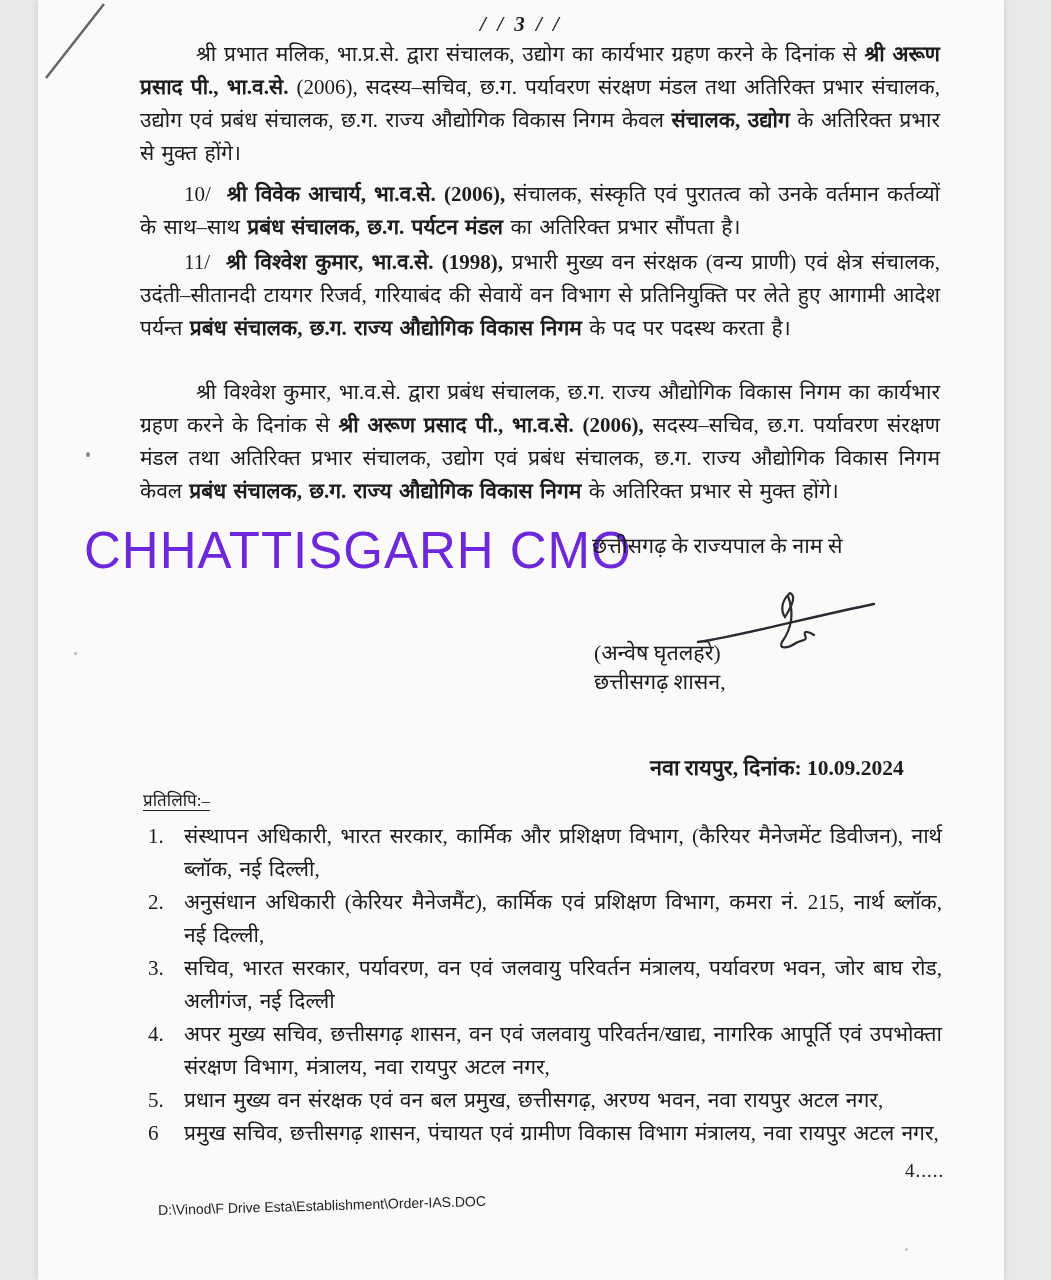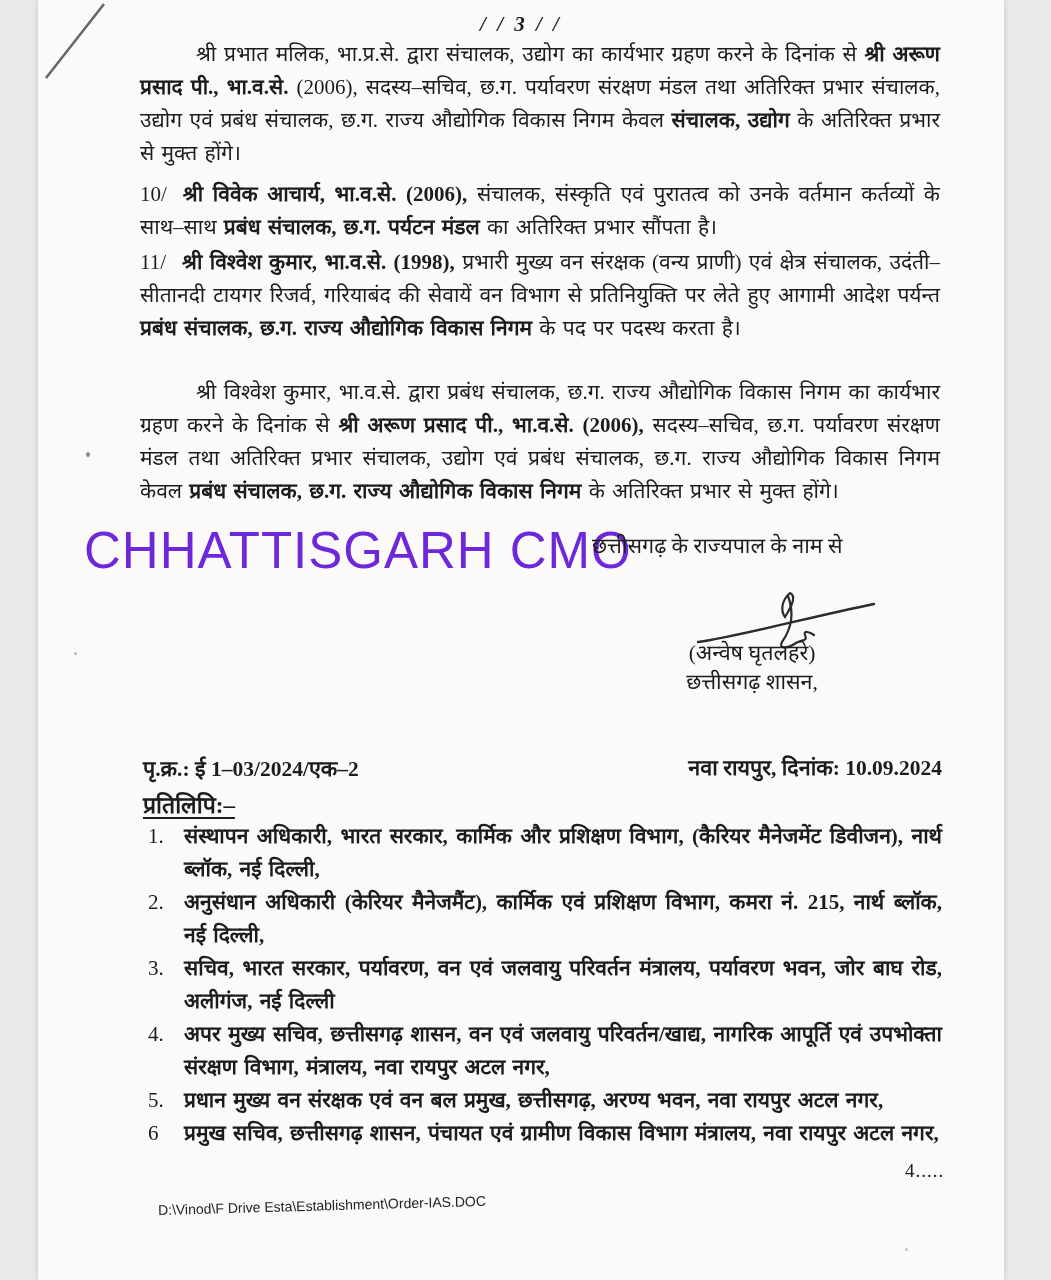--- a/index.html
+++ b/index.html
@@ -6,39 +6,39 @@
   body{background:#dcdcdc;font-family:"Liberation Serif",serif;}
   #root{position:relative;width:1051px;height:1280px;background:#e9e9e9;overflow:hidden;
         color:#1c1c1c;}
   .page{position:absolute;left:38px;top:0;width:966px;height:1280px;background:#fbfaf8;
         box-shadow:0 0 6px rgba(0,0,0,.15);}
   .abs{position:absolute;}
   .body-text{font-size:21px;line-height:33px;text-align:justify;letter-spacing:0;
              word-spacing:2px;}
   .b{font-weight:bold;}
   .indent{text-indent:56px;}
-  .item-num{font-weight:normal;display:inline-block;margin-right:16px;}
+  .item-num{font-weight:normal;display:inline-block;margin-right:16px;margin-left:44px;}
   .pagenum{left:38px;top:12px;width:966px;text-align:center;font-size:21px;
            letter-spacing:3px;font-style:italic;font-weight:bold;}
   .watermark{left:84px;top:521px;font-family:"Liberation Sans",sans-serif;
              font-size:51px;font-weight:400;color:#6d28d9;letter-spacing:1px;
              white-space:nowrap;}
   .authority{left:592px;top:530px;width:330px;font-size:21.5px;
              line-height:33px;}
-  .sig-block{left:622px;top:639px;width:260px;text-align:center;font-size:21.5px;
+  .sig-block{left:594px;top:639px;width:260px;font-size:21.5px;
              line-height:29px;}
-  .place-date{left:650px;top:752px;width:292px;text-align:right;font-size:21.5px;
+  .place-date{left:650px;top:752px;width:292px;text-align:left;font-size:21.5px;
               font-weight:600;}
   .ref-line{left:143px;top:753px;font-size:21.5px;font-weight:bold;}
-  .copy-label{left:143px;top:788px;font-size:23px;font-weight:bold;
+  .copy-label{left:143px;top:788px;font-size:17px;font-weight:normal;
               text-decoration:underline;text-underline-offset:4px;}
   .copies{left:148px;top:820px;width:794px;}
   .copy-item{display:flex;font-size:21px;line-height:33px;}
   .copy-num{width:36px;flex:none;}
-  .copy-text{flex:1;text-align:justify;word-spacing:2px;font-weight:bold;}
+  .copy-text{flex:1;text-align:justify;word-spacing:2px;}
   .cont-mark{left:905px;top:1160px;font-size:19px;letter-spacing:1px;}
   .footer-path{left:158px;top:1202px;font-family:"Liberation Sans",sans-serif;
                font-size:14px;color:#222;transform:rotate(-1.6deg);
                transform-origin:left center;white-space:nowrap;}
   .speck{position:absolute;background:#8a8a8a;border-radius:50%;}
 </style>
 </head>
 <body>
 
 <div id="root">
@@ -77,21 +77,20 @@
     <path d="M98,6 C104,22 102,38 92,52 C88,59 97,59 106,53 C112,49 118,52 115,45 C113,40 120,42 124,45" fill="none" stroke="#2a2a30" stroke-width="2.2" stroke-linecap="round"></path>
   </svg>
 
   <div class="abs sig-block">
     <div>(अन्वेष घृतलहरे)</div>
     <div>छत्तीसगढ़ शासन,</div>
   </div>
 
   <div class="abs place-date">नवा रायपुर, दिनांक: 10.09.2024</div>
 
-  <div class="abs ref-line">पृ.क्र.: ई 1–03/2024/एक–2</div>
   <div class="abs copy-label">प्रतिलिपि:–</div>
 
   <div class="abs copies">
     <div class="copy-item">
       <span class="copy-num">1.</span>
       <span class="copy-text">संस्थापन अधिकारी, भारत सरकार, कार्मिक और प्रशिक्षण विभाग, (कैरियर मैनेजमेंट डिवीजन), नार्थ ब्लॉक, नई दिल्ली,</span>
     </div>
     <div class="copy-item">
       <span class="copy-num">2.</span>
       <span class="copy-text">अनुसंधान अधिकारी (केरियर मैनेजमैंट), कार्मिक एवं प्रशिक्षण विभाग, कमरा नं. 215, नार्थ ब्लॉक, नई दिल्ली,</span>

